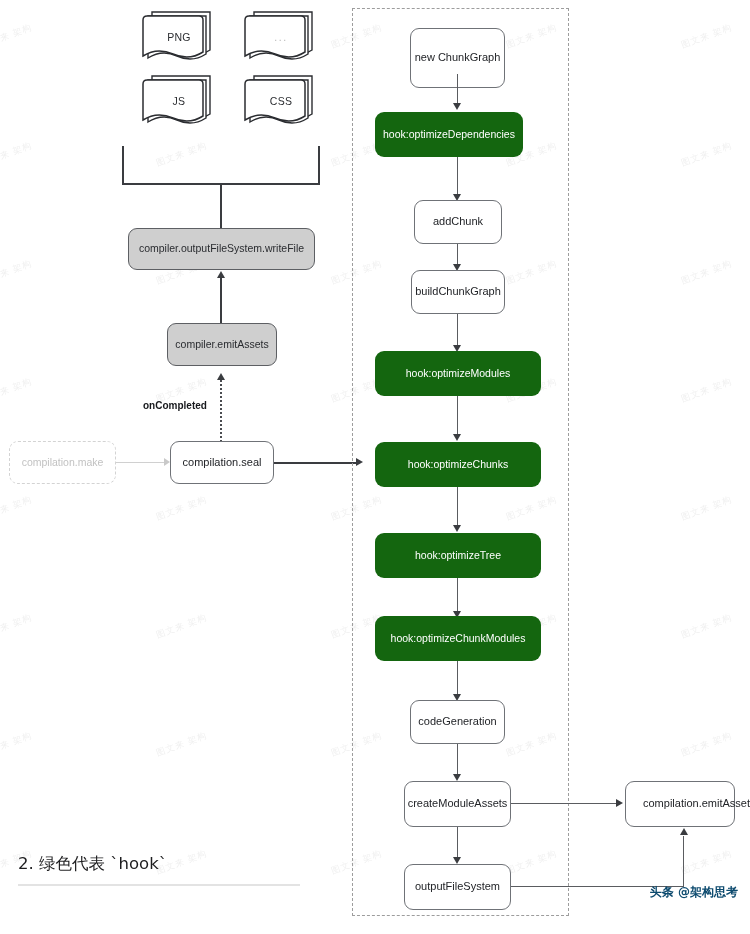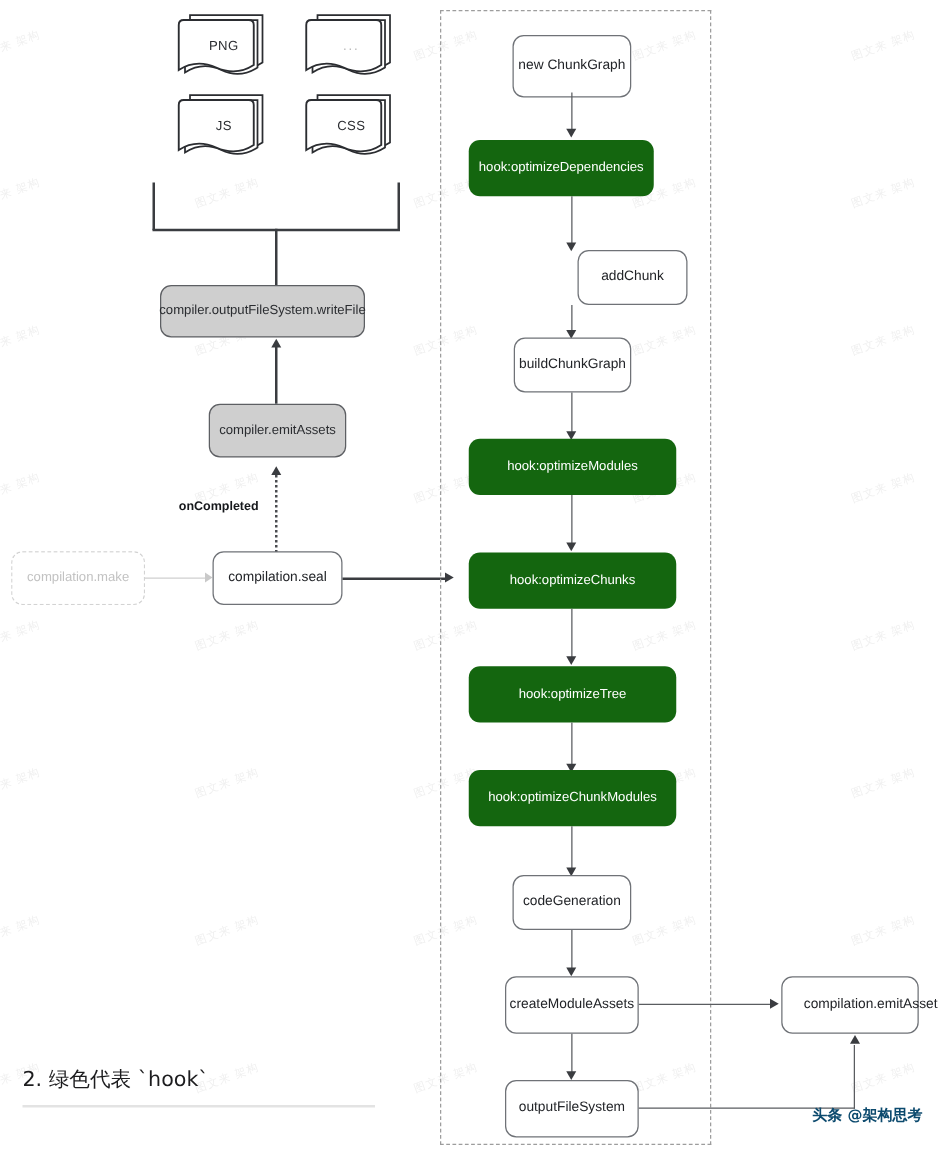--- a/index.html
+++ b/index.html
@@ -183,21 +183,21 @@
       <path d="M5 12 q0 -4 4 -4 h52 q4 0 4 4 v32 q-14 9 -30 2 q-16 -7 -30 2 z" fill="#fff" stroke="#2b2d31" stroke-width="1.5"></path>
     </svg>
     <div class="lbl">JS</div>
   </div>
 
   <div class="edge edge-v edge-thick" style="left:122px;top:146px;height:38px;"></div>
   <div class="edge edge-h edge-thick-h" style="left:122px;top:183px;width:198px;"></div>
   <div class="edge edge-v edge-thick" style="left:318px;top:146px;height:38px;"></div>
   <div class="edge edge-v edge-thick" style="left:220px;top:183px;height:45px;"></div>
 
-  <div class="node node-gray" style="left:128px;top:228px;width:164px;height:42px;">
+  <div class="node node-gray" style="left:128px;top:228px;width:187px;height:42px;">
     <span>compiler.outputFileSystem.writeFile</span>
   </div>
 
   <div class="edge edge-v edge-thick" style="left:220px;top:277px;height:46px;"></div>
   <div class="arrow-up" style="left:216.5px;top:271px;"></div>
 
   <div class="node node-gray" style="left:167px;top:323px;width:110px;height:43px;">
     <span>compiler.emitAssets</span>
   </div>
 
@@ -214,33 +214,33 @@
 
   <div class="node node-white" style="left:170px;top:441px;width:104px;height:43px;">
     <span>compilation.seal</span>
   </div>
 
   <div class="edge edge-h" style="left:274px;top:462px;width:85px;background:#3a3c40;height:1.5px;"></div>
   <div class="arrow-right" style="left:356px;top:458px;"></div>
 
   <div class="dashed-container" style="left:352px;top:8px;width:217px;height:908px;"></div>
 
-  <div class="node node-white" style="left:410px;top:28px;width:95px;height:50px;">
+  <div class="node node-white" style="left:410px;top:28px;width:95px;height:60px;">
     <span>new ChunkGraph</span>
   </div>
   <div class="edge edge-v" style="left:457px;top:74px;height:32px;"></div>
   <div class="arrow-down" style="left:453px;top:103px;"></div>
 
   <div class="node node-green" style="left:375px;top:112px;width:148px;height:45px;">
     <span>hook:optimizeDependencies</span>
   </div>
   <div class="edge edge-v" style="left:457px;top:157px;height:41px;"></div>
   <div class="arrow-down" style="left:453px;top:194px;"></div>
 
-  <div class="node node-white" style="left:414px;top:200px;width:88px;height:44px;margin-left:48px;">
+  <div class="node node-white" style="left:414px;top:200px;width:88px;height:44px;">
     <span>addChunk</span>
   </div>
   <div class="edge edge-v" style="left:457px;top:244px;height:24px;"></div>
   <div class="arrow-down" style="left:453px;top:264px;"></div>
 
   <div class="node node-white" style="left:411px;top:270px;width:94px;height:44px;">
     <span>buildChunkGraph</span>
   </div>
   <div class="edge edge-v" style="left:457px;top:314px;height:34px;"></div>
   <div class="arrow-down" style="left:453px;top:345px;"></div>

